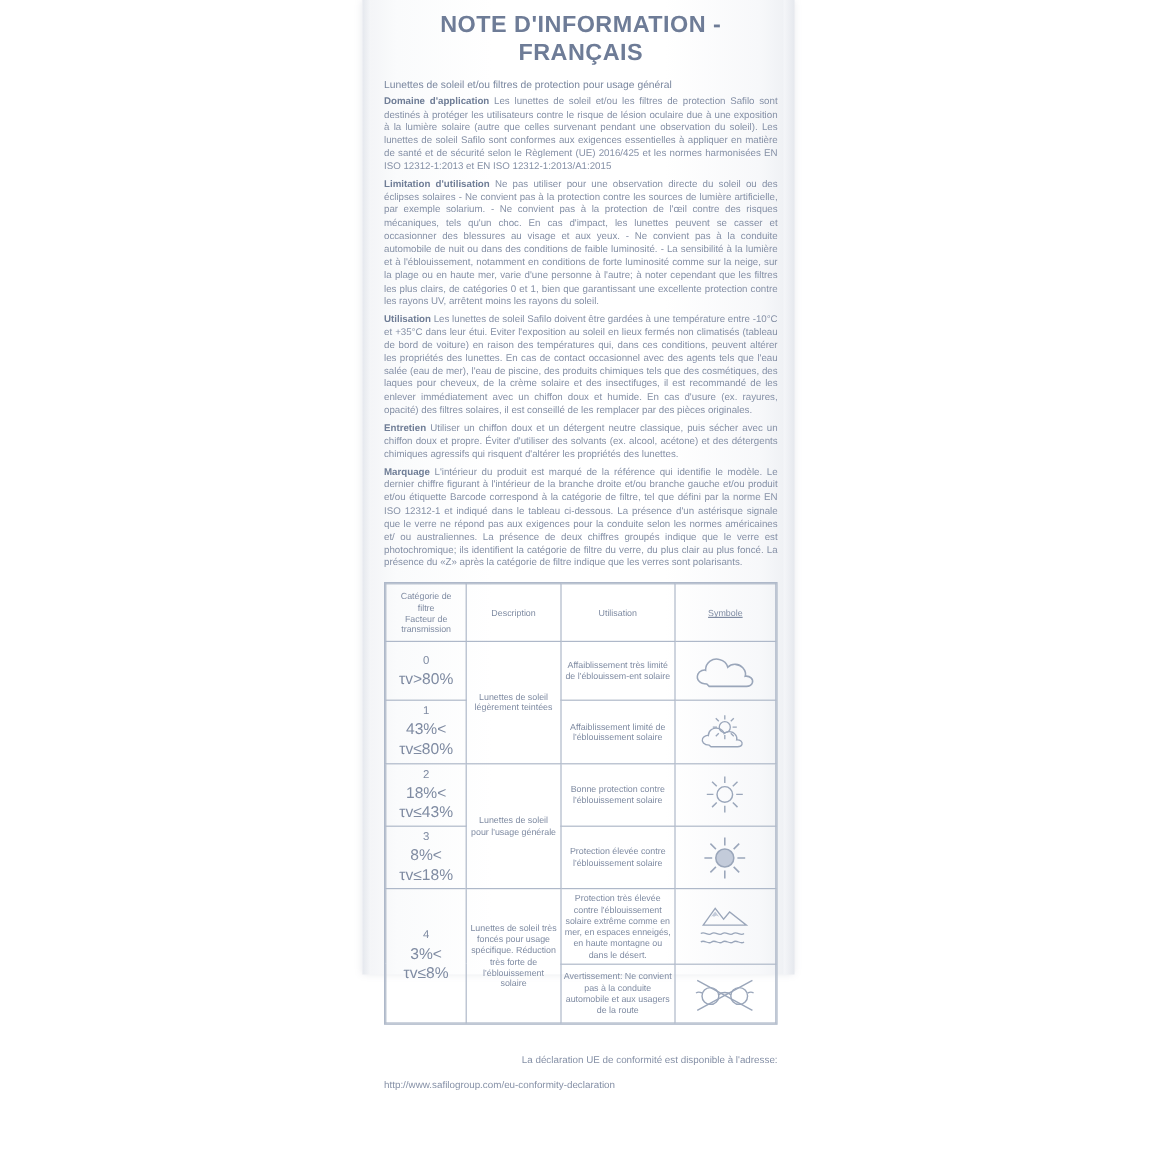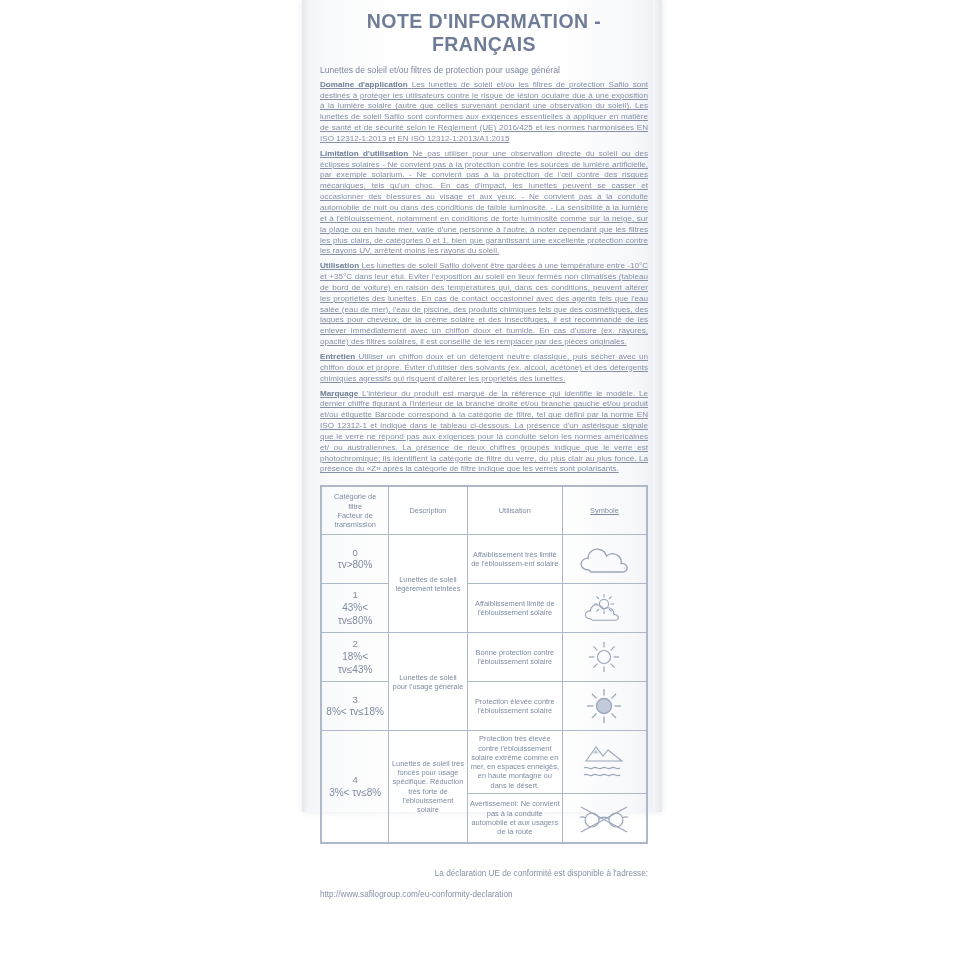--- a/index.html
+++ b/index.html
@@ -65,21 +65,20 @@
     text-align: justify;
     margin-bottom: 4px;
     line-height: 1.25;
   }
   .para {
     color: #8590a6;
     font-size: 8.1px;
     line-height: 1.34;
     text-align: justify;
     margin-bottom: 4px;
-    text-decoration: underline;
   }
   .para b, .sec-head {
     color: #6f7d96;
     font-weight: bold;
   }
   
   .tbl-wrap {
     margin-top: 10px;
     border: 1px solid #aeb8c9;
   }
@@ -96,21 +95,21 @@
     vertical-align: middle;
     padding: 3px 2px;
     line-height: 1.25;
     font-weight: normal;
   }
   table.filter-table th {
     font-size: 7.4px;
     padding: 5px 6px;
   }
   .cat-num { font-size: 9.5px; display:block; margin-bottom: 1px;}
-  .cat-tv { font-size: 10px; display:block; }
+  .cat-tv { font-size: 13px; display:block; }
   .col-cat { width: 20%; }
   .col-desc { width: 24%; }
   .col-use { width: 30%; }
   .col-sym { width: 26%; text-decoration: underline; }
   .sym-cell { height: 42px; }
   .footer-note {
     color: #8590a6;
     font-size: 8.2px;
     line-height: 1.35;
     margin-top: 10px;

